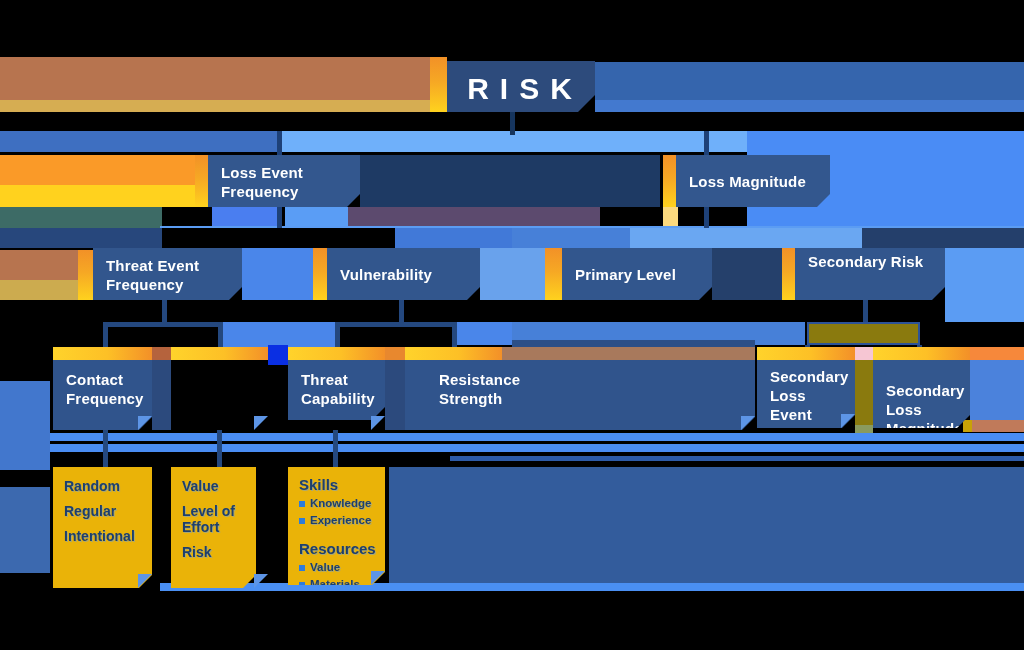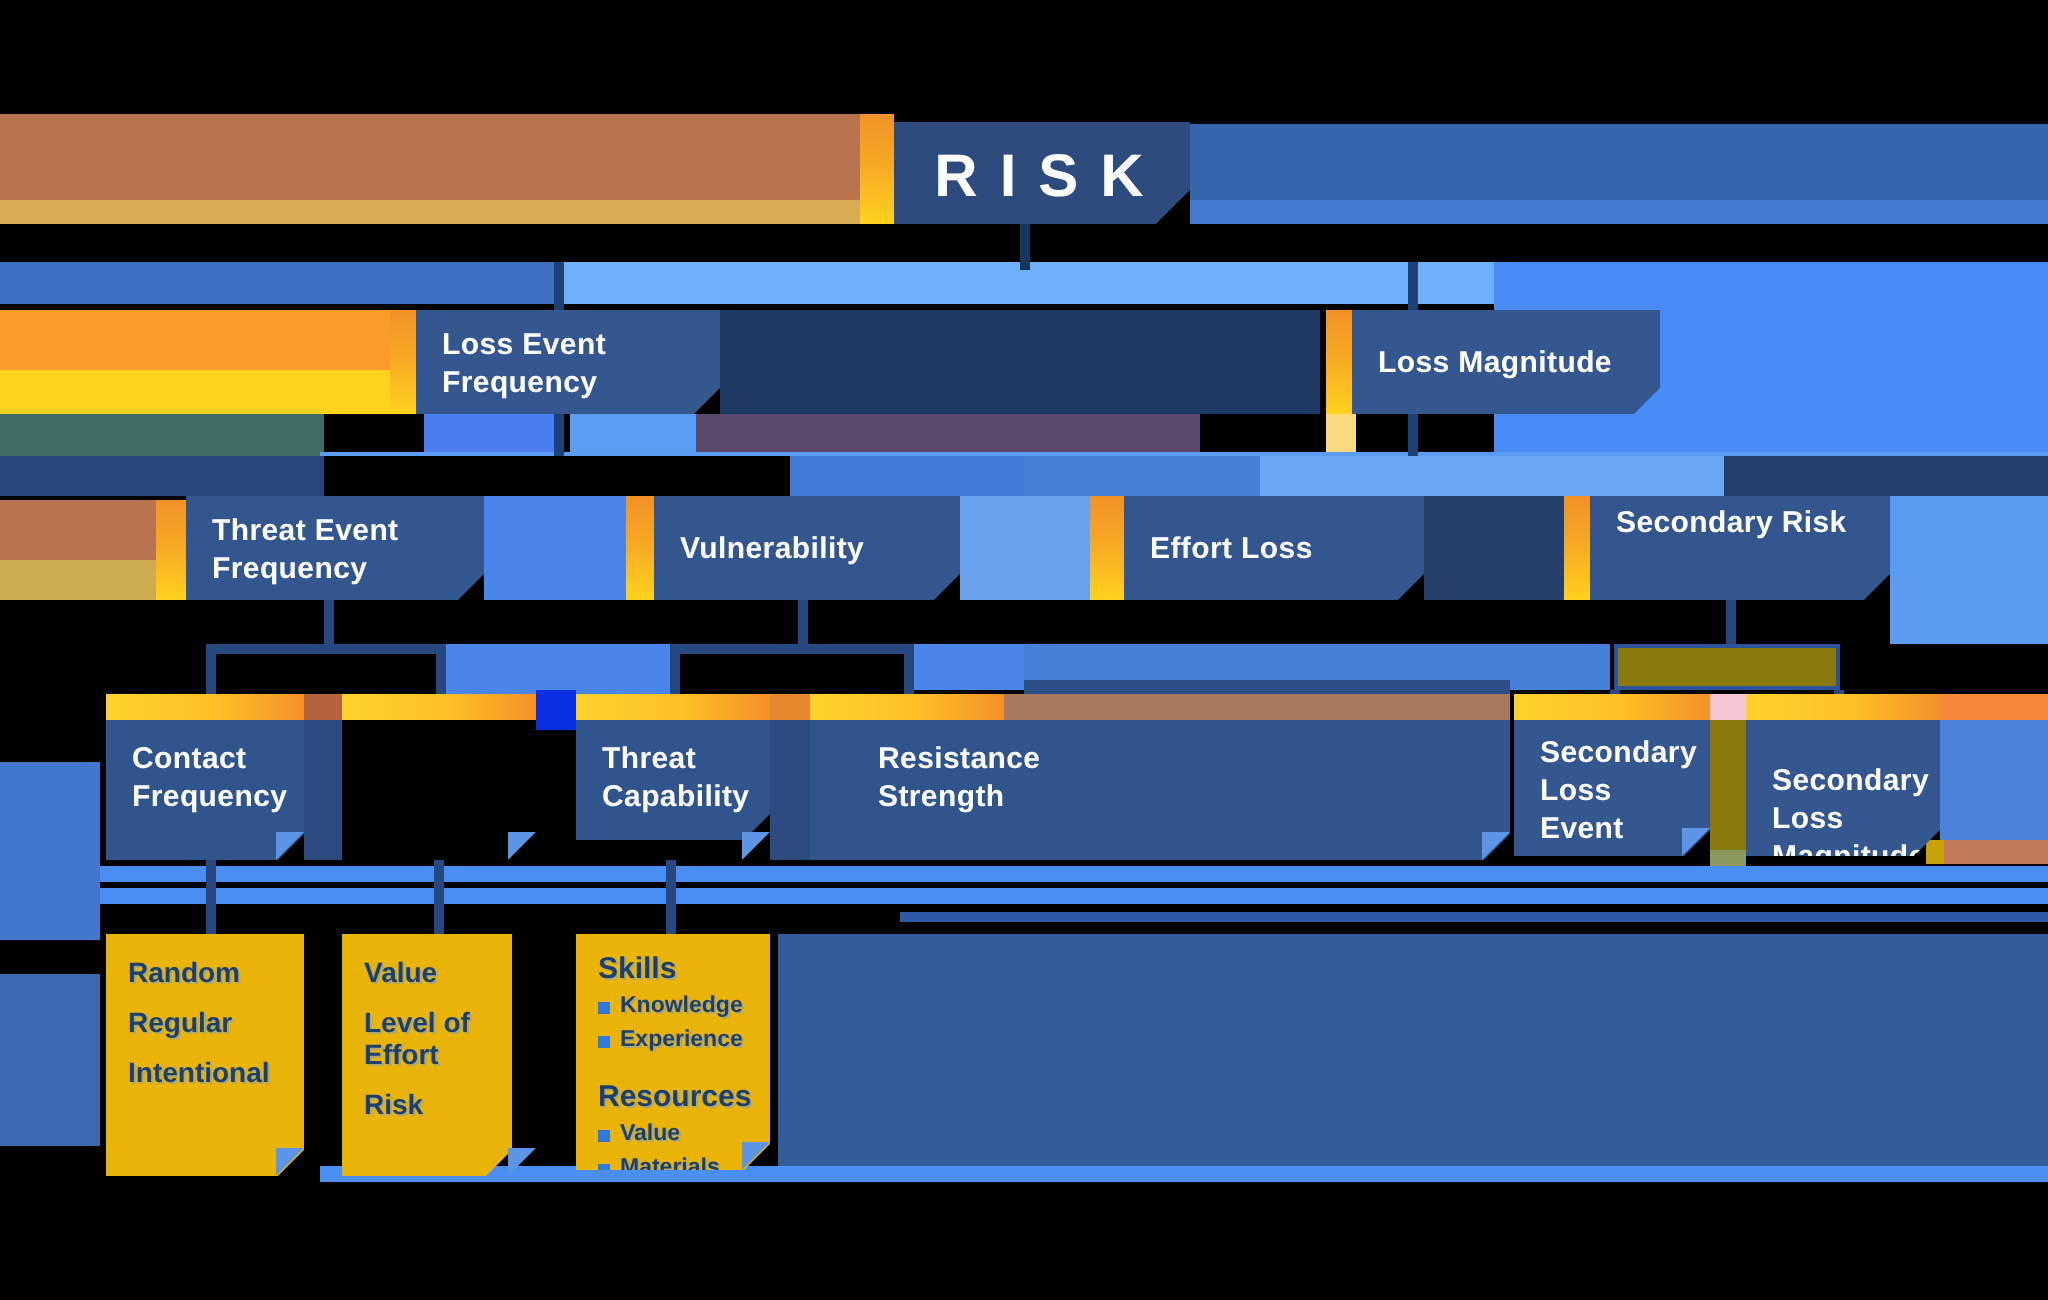--- a/index.html
+++ b/index.html
@@ -83,21 +83,21 @@
     <div class="box-label" style="padding-top:8px;">Threat Event Frequency</div>
   </div>
   <div class="stripe" style="left:242px;top:248px;width:71px;height:52px;background:#4a86ea;"></div>
   <div class="vbar" style="left:313px;top:248px;width:14px;height:52px;"></div>
   <div class="box cut" style="left:327px;top:248px;width:153px;height:52px;">
     <div class="box-label" style="padding-top:17px;">Vulnerability</div>
   </div>
   <div class="stripe" style="left:480px;top:248px;width:65px;height:52px;background:#69a2ec;"></div>
   <div class="vbar" style="left:545px;top:248px;width:17px;height:52px;"></div>
   <div class="box cut" style="left:562px;top:248px;width:150px;height:52px;">
-    <div class="box-label" style="padding-top:17px;">Effort Loss</div>
+    <div class="box-label" style="padding-top:17px;">Primary Level</div>
   </div>
   <div class="stripe" style="left:712px;top:248px;width:70px;height:52px;background:#25406b;"></div>
   <div class="vbar" style="left:782px;top:248px;width:13px;height:52px;"></div>
   <div class="box cut" style="left:795px;top:248px;width:150px;height:52px;">
     <div class="box-label" style="padding-top:4px;">Secondary Risk</div>
   </div>
   <div class="stripe" style="left:945px;top:248px;width:79px;height:74px;background:#5b9cf3;"></div>
 
   <div class="conn" style="left:162px;top:300px;width:5px;height:24px;"></div>
   <div class="conn" style="left:103px;top:322px;width:120px;height:5px;"></div>

